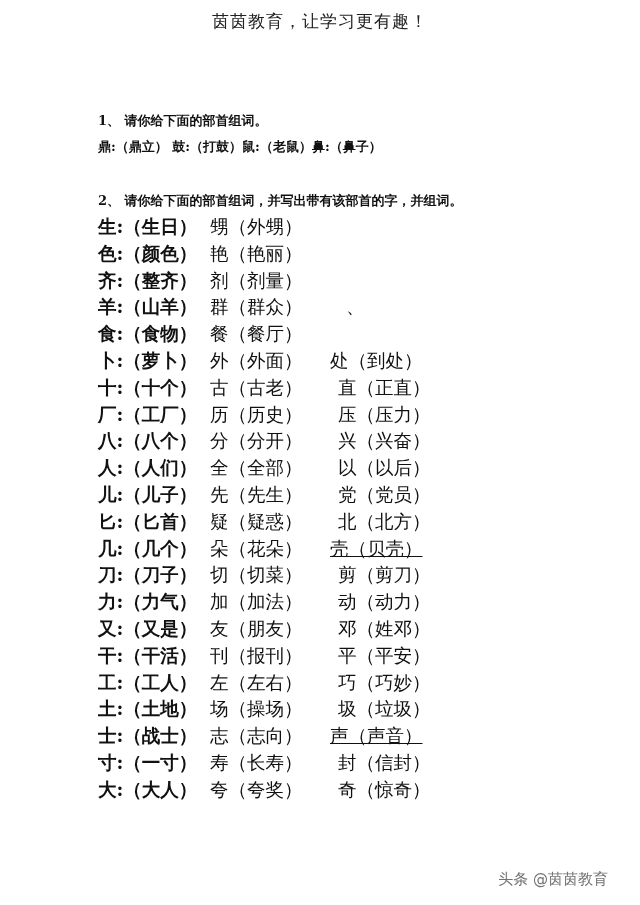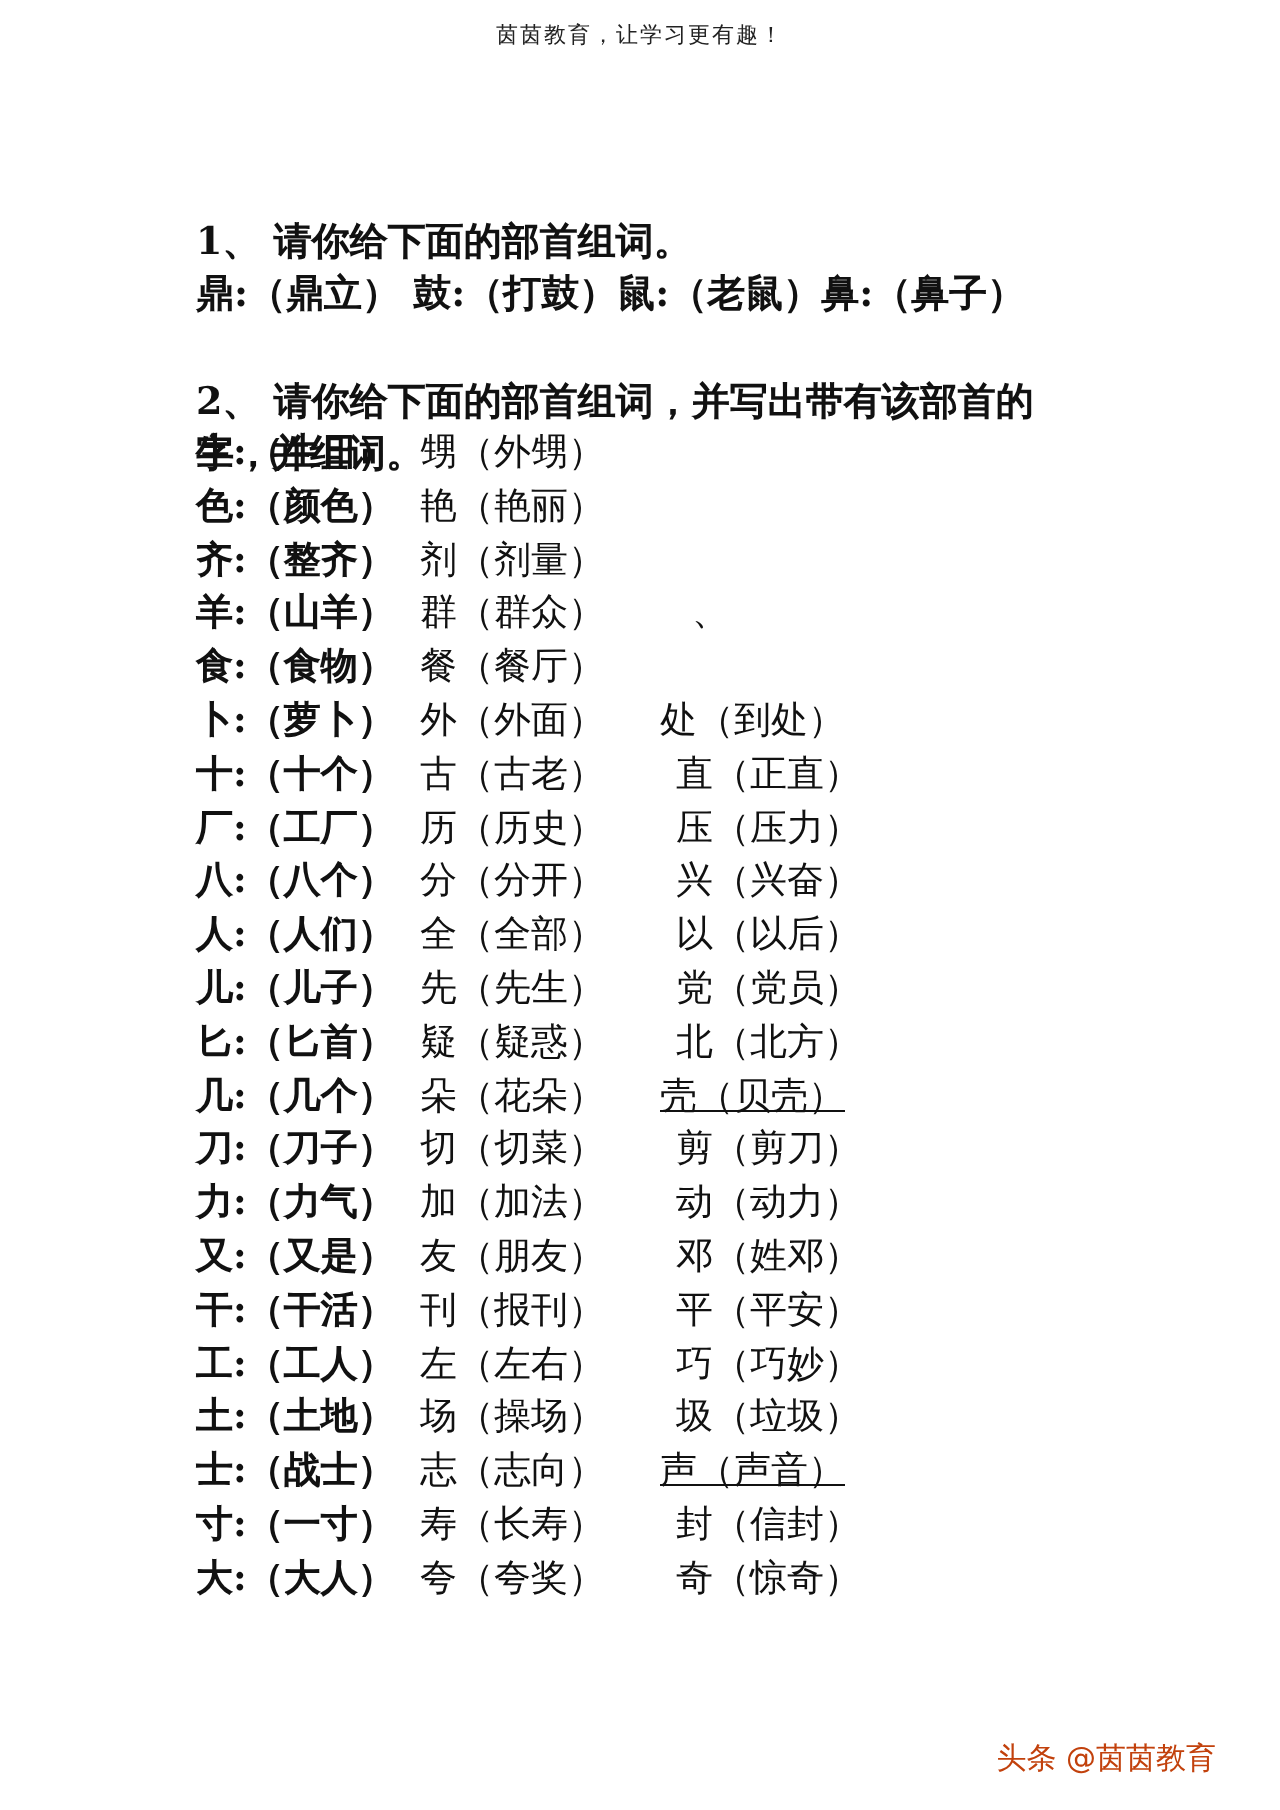--- a/index.html
+++ b/index.html
@@ -2,35 +2,35 @@
 <html><head>
 <meta charset="utf-8">
 <style>
   html, body { margin: 0; padding: 0; }
   body {
     width: 640px; height: 905px; background: #ffffff; position: relative; overflow: hidden;
     font-family: "DejaVu Serif", "Liberation Serif", serif; color: #111;
   }
   .header {
     position: absolute; top: 10px; left: 0; width: 640px; text-align: center;
-    font-size: 11px; color: #222; letter-spacing: 1px;
+    font-size: 17px; color: #222; letter-spacing: 1px;
   }
-  .section { position: absolute; left: 98px; font-size: 19px; font-weight: bold; line-height: 26px; }
+  .section { position: absolute; left: 98px; font-size: 13px; font-weight: bold; line-height: 26px; }
   .title1 { top: 108px; }
   .line1 { top: 134px; white-space: nowrap; }
   .title2 { top: 161px; width: 450px; margin-top: 27px; }
   .rows { position: absolute; left: 98px; top: 214px; }
   .row {
     height: 26.8px; line-height: 26.8px; font-size: 18.5px; white-space: nowrap; position: relative;
   }
   .c1 { position: absolute; left: 0; font-weight: bold; }
   .c2 { position: absolute; left: 112px; }
   .c3 { position: absolute; left: 240px; }
   .watermark {
-    position: absolute; right: 32px; bottom: 16px; font-size: 15px; color: #c2410c;
+    position: absolute; right: 32px; bottom: 16px; font-size: 15px; color: #737373;
     font-family: "DejaVu Sans", "Liberation Sans", sans-serif;
   }
 </style>
 </head>
 <body>
 
 <div class="header">茵茵教育，让学习更有趣！</div>
 
 <div class="section title1">1、 请你给下面的部首组词。</div>
 <div class="section line1">鼎:（鼎立）  鼓:（打鼓）鼠:（老鼠）鼻:（鼻子）</div>

